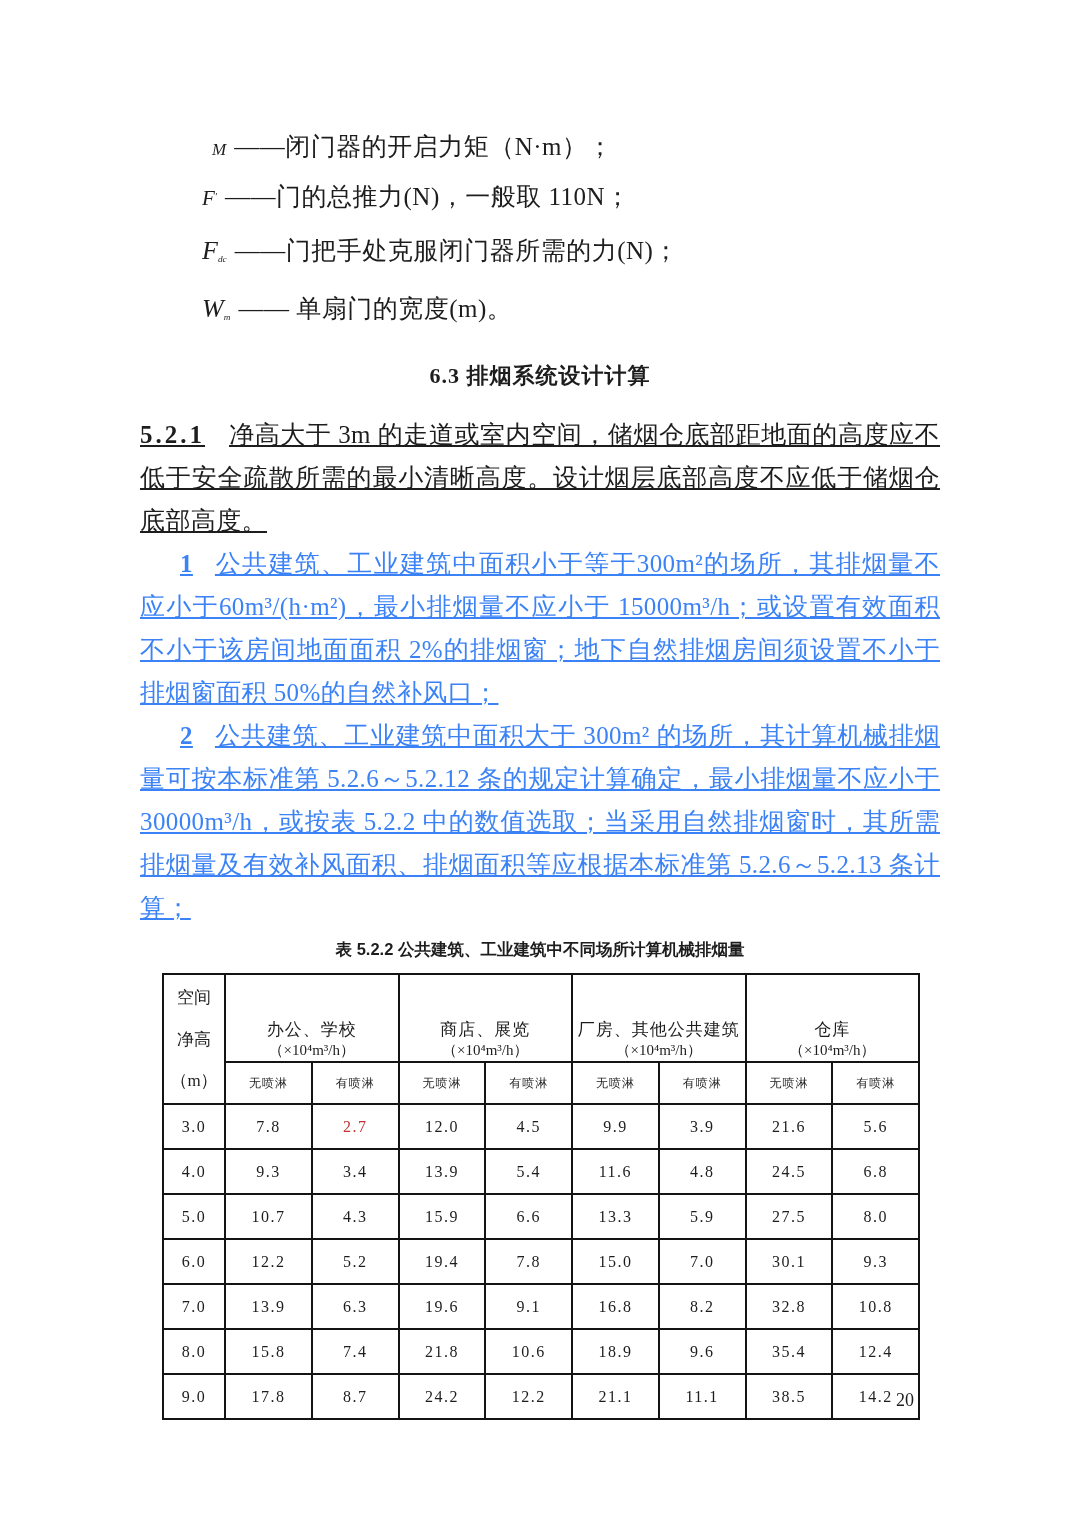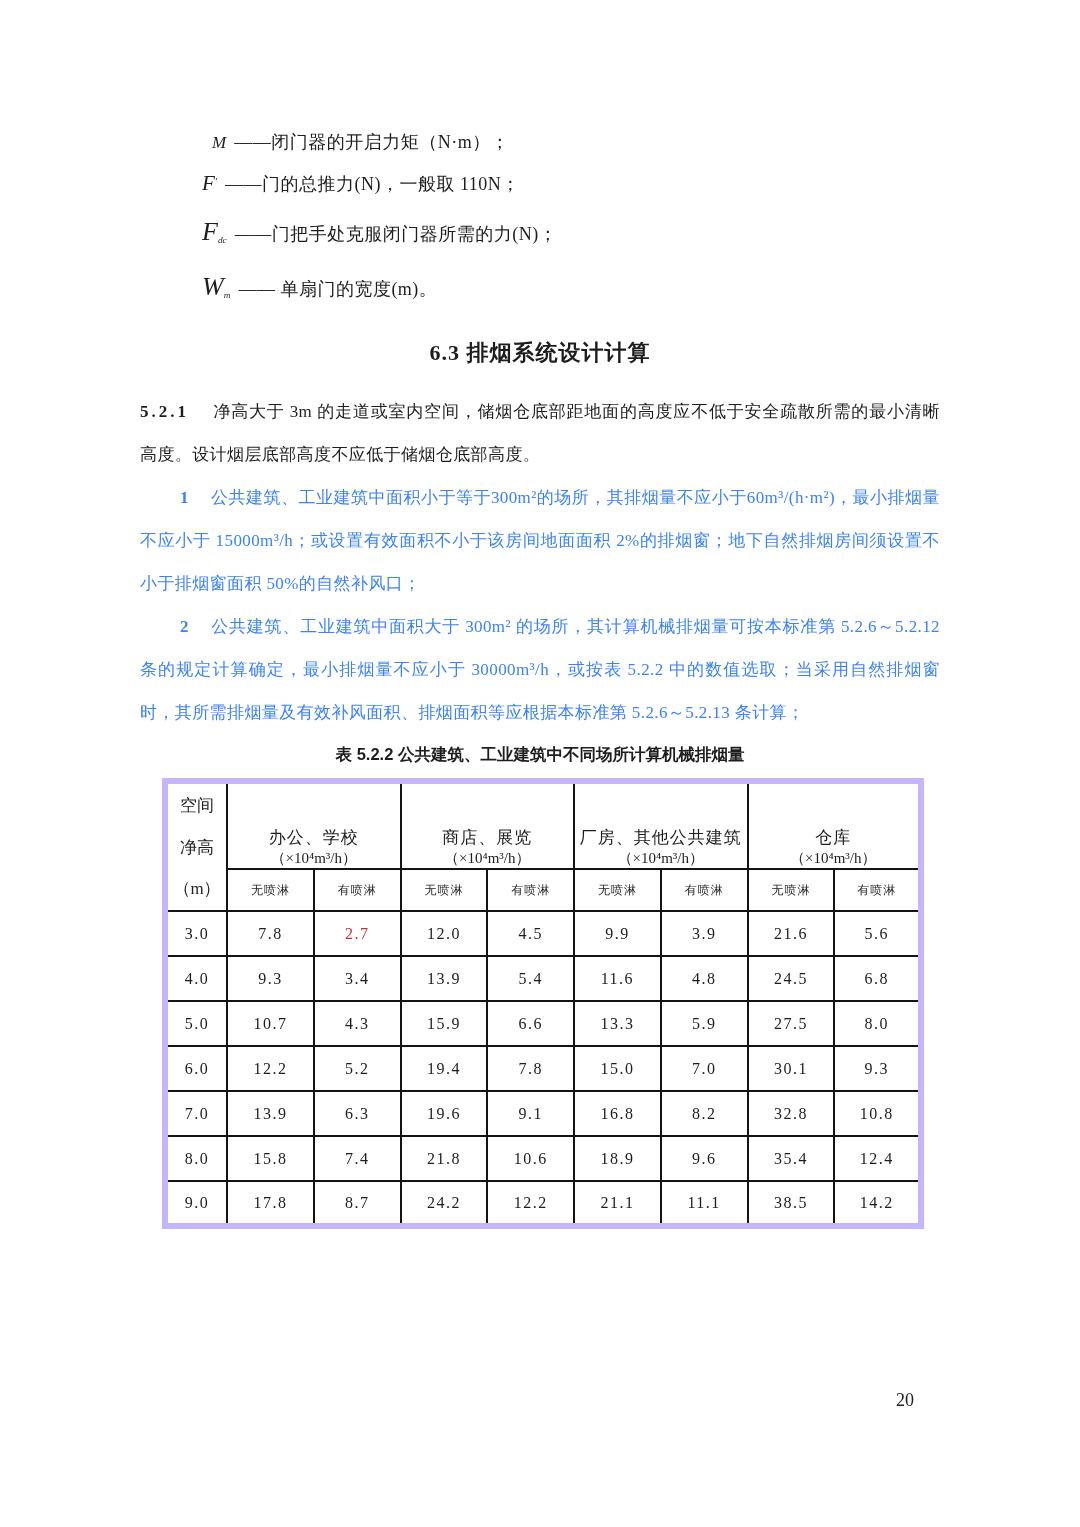--- a/index.html
+++ b/index.html
@@ -13,48 +13,49 @@
     font-family:"Liberation Serif","DejaVu Serif",serif;
     padding:130px 140px 0 140px;
     overflow:hidden;
   }
   
   .definitions { margin-left:62px; }
   .def-line { display:flex; align-items:baseline; white-space:nowrap; }
   .def-line .sym { font-style:italic; font-family:"Liberation Serif","DejaVu Serif",serif; }
   .def-line .sym-sup { font-size:0.62em; position:relative; top:-0.55em; font-style:italic; }
   .def-line .sym-sub { font-size:0.58em; position:relative; top:0.35em; font-style:italic; }
-  .def-line .desc { font-size:18px; margin-left:8px; letter-spacing:0.5px; }
+  .def-line .desc { font-size:25px; margin-left:8px; letter-spacing:0.5px; }
   .def-0 { margin-bottom:17px; } .def-0 .sym { font-size:17px; margin-left:10px; }
   .def-1 { margin-bottom:21px; } .def-1 .sym { font-size:21px; }
   .def-2 { margin-bottom:25px; } .def-2 .sym { font-size:26px; }
   .def-3 .sym { font-size:26px; }
   
   .section-heading {
     text-align:center; font-size:22px; font-weight:bold;
     margin:36px 0 22px 0; letter-spacing:1px;
   }
   
   .clause, .red-item {
-    font-size:17px; line-height:43px; text-align:justify;
+    font-size:25px; line-height:43px; text-align:justify;
     letter-spacing:0.4px;
+    text-decoration:underline;
   }
   .clause .num { font-weight:bold; margin-right:24px; letter-spacing:3px; }
   .red-item { color:#3b82f6; text-indent:40px; }
   .red-item .inum { font-weight:bold; margin-right:22px; }
   
   .table-title {
     text-align:center; font-weight:bold; font-size:16.5px;
     font-family:"Liberation Sans","DejaVu Sans",sans-serif;
     margin:10px 0 12px 0;
   }
   table.data-table {
     border-collapse:collapse; table-layout:fixed;
     width:756px; margin-left:22px;
-    border:6px solid #c4b5fd;
+    border:2px solid #c4b5fd;
   }
   .data-table th, .data-table td {
     border:2px solid #141414;
     text-align:center; vertical-align:middle;
     font-weight:normal; overflow:hidden;
   }
   .corner-cell { font-size:17px; }
   .corner-cell .corner-inner {
     display:flex; flex-direction:column; justify-content:space-between;
     height:118px; padding:6px 0;

